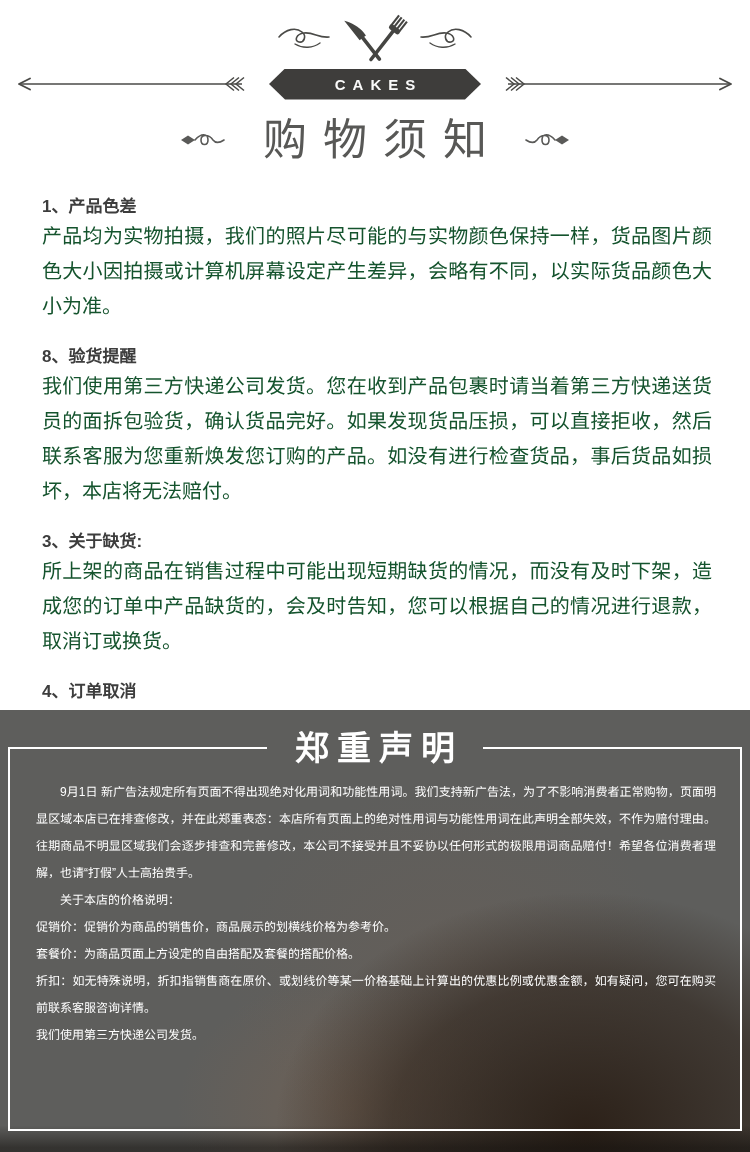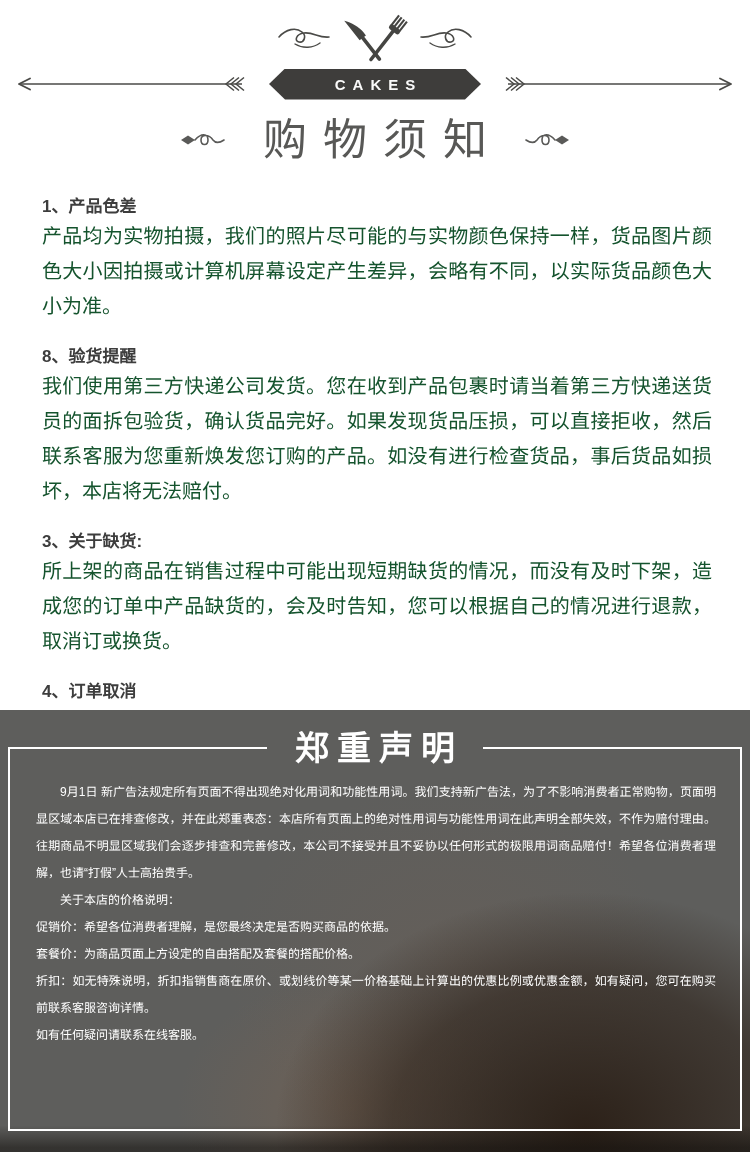--- a/index.html
+++ b/index.html
@@ -226,19 +226,19 @@
     </section>
   </main>
 </div>
 
 <div class="declaration-panel">
   <div class="declaration-frame">
     <h2 class="declaration-title">郑重声明</h2>
     <div class="declaration-text">
       <p class="p-indent">9月1日 新广告法规定所有页面不得出现绝对化用词和功能性用词。我们支持新广告法，为了不影响消费者正常购物，页面明显区域本店已在排查修改，并在此郑重表态：本店所有页面上的绝对性用词与功能性用词在此声明全部失效，不作为赔付理由。往期商品不明显区域我们会逐步排查和完善修改，本公司不接受并且不妥协以任何形式的极限用词商品赔付！希望各位消费者理解，也请“打假”人士高抬贵手。</p>
       <p class="p-indent">关于本店的价格说明：</p>
-      <p>促销价：希望各位消费者理解，是您最终决定是否购买商品的依据。</p>
+      <p>促销价：促销价为商品的销售价，商品展示的划横线价格为参考价。</p>
       <p>套餐价：为商品页面上方设定的自由搭配及套餐的搭配价格。</p>
       <p>折扣：如无特殊说明，折扣指销售商在原价、或划线价等某一价格基础上计算出的优惠比例或优惠金额，如有疑问，您可在购买前联系客服咨询详情。</p>
-      <p>如有任何疑问请联系在线客服。</p>
+      <p>我们使用第三方快递公司发货。</p>
     </div>
   </div>
 </div>
 
 </body></html>

